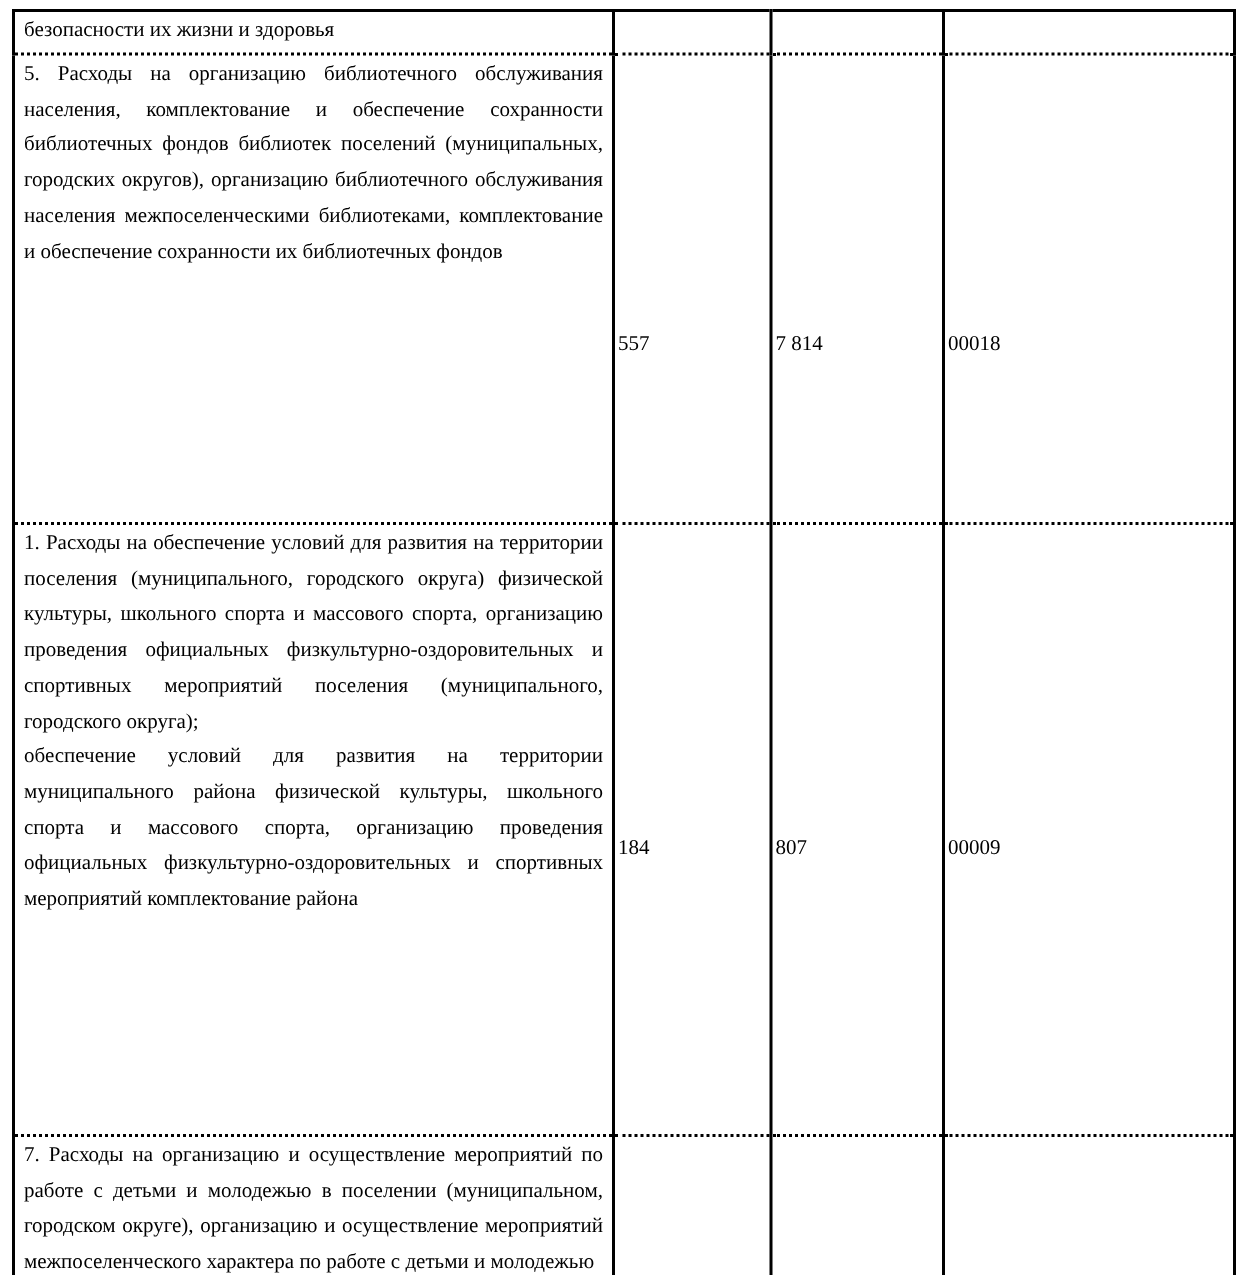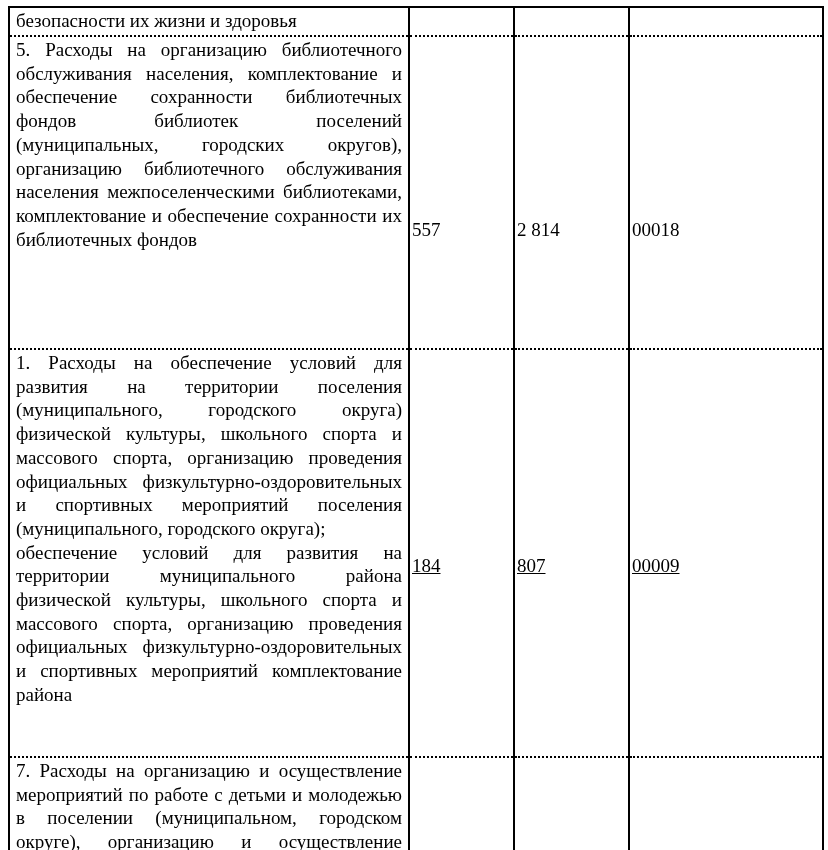--- a/index.html
+++ b/index.html
@@ -18,40 +18,40 @@
     width: 814px;
     margin: 6px 0 0 8px;
     border-top: 2.5px solid #000;
     border-bottom: 2.5px solid #000;
   }
   td {
     border-left: 2px solid #000;
     border-right: 2px solid #000;
     vertical-align: top;
     overflow: hidden;
-    font-size: 19px;
+    font-size: 14px;
     line-height: 23.7px;
   }
   tr.sep td { border-top: 2px dotted #000; }
   tr.r0 td { height: 24px; }
   tr.r1 td { height: 237px; }
   tr.r2 td { height: 381px; }
   tr.r3 td { height: 191px; }
   td.desc { padding: 1px 6px 2px 6px; }
   td.desc p {
     margin: 0;
     text-align: justify;
   }
   td.num {
     text-align: left;
     vertical-align: middle;
     padding: 0 2px;
   }
   tr.r1 td.num { padding-top: 74px; }
-  tr.r2 td.num { padding-top: 25px; text-decoration: underline; }
+  tr.r2 td.num { padding-top: 25px; }
   tr.r3 td.num { padding-top: 26px; }
 </style>
 </head>
 <body>
 
 <table class="doc-table">
   <colgroup>
     <col style="width:400px">
     <col style="width:105px">
     <col style="width:115px">
@@ -64,21 +64,21 @@
       </td>
       <td class="num"></td>
       <td class="num"></td>
       <td class="num"></td>
     </tr>
     <tr class="r1 sep">
       <td class="desc">
         <p>5. Расходы на организацию библиотечного обслуживания населения, комплектование и обеспечение сохранности библиотечных фондов библиотек поселений (муниципальных, городских округов), организацию библиотечного обслуживания населения межпоселенческими библиотеками, комплектование и обеспечение сохранности их библиотечных фондов</p>
       </td>
       <td class="num">557</td>
-      <td class="num">2 814</td>
+      <td class="num">7 814</td>
       <td class="num">00018</td>
     </tr>
     <tr class="r2 sep">
       <td class="desc">
         <p>1. Расходы на обеспечение условий для развития на территории поселения (муниципального, городского округа) физической культуры, школьного спорта и массового спорта, организацию проведения официальных физкультурно-оздоровительных и спортивных мероприятий поселения (муниципального, городского округа);</p>
         <p>обеспечение условий для развития на территории муниципального района физической культуры, школьного спорта и массового спорта, организацию проведения официальных физкультурно-оздоровительных и спортивных мероприятий комплектование района</p>
       </td>
       <td class="num">184</td>
       <td class="num">807</td>
       <td class="num">00009</td>

